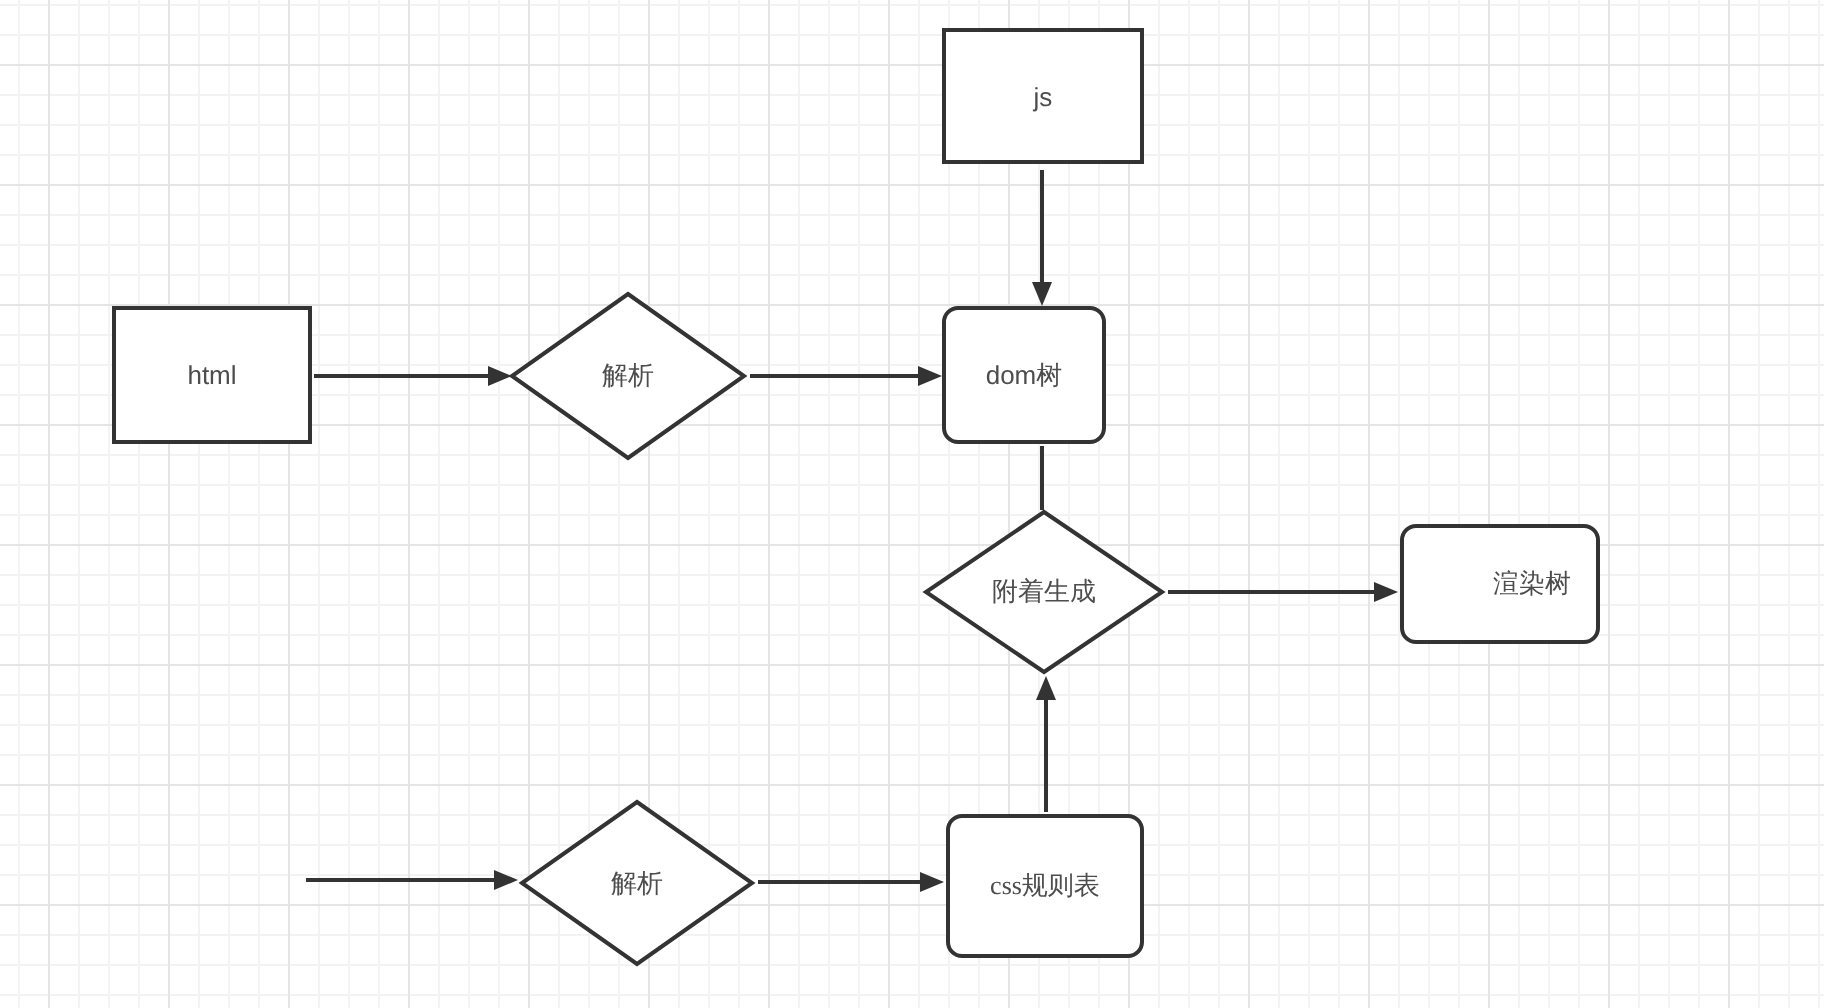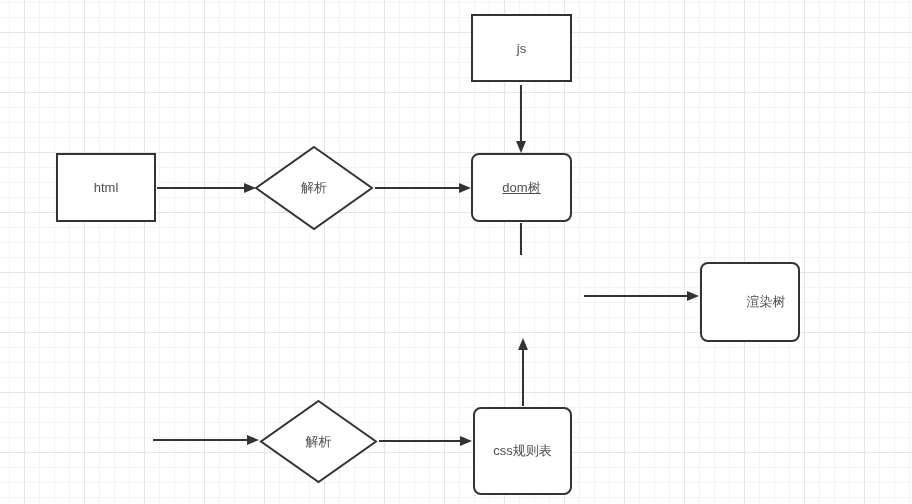--- a/index.html
+++ b/index.html
@@ -104,34 +104,40 @@
     <span class="label">html</span>
   </div>
 
   <div class="node diamond" style="left:254px; top:145px; width:120px; height:86px;">
     <svg viewBox="0 0 120 86">
       <polygon points="60,2 118,43 60,84 2,43"></polygon>
     </svg>
     <span class="label">解析</span>
   </div>
 
-  <div class="node rounded" style="left:471px; top:153px; width:101px; height:69px;text-decoration:underline;">
+  <div class="node rounded" style="left:471px; top:153px; width:82px; height:69px;">
     <span class="label">dom树</span>
   </div>
 
+  <div class="node diamond" style="left:461px; top:254px; width:122px; height:84px;">
+    <svg viewBox="0 0 122 84">
+      <polygon points="61,2 120,42 61,82 2,42"></polygon>
+    </svg>
+    <span class="label">附着生成</span>
+  </div>
 
-  <div class="node rounded" style="left:700px; top:262px; width:100px; height:80px;padding-left:32px;">
+  <div class="node rounded" style="left:700px; top:262px; width:100px; height:60px;padding-left:32px;">
     <span class="label">渲染树</span>
   </div>
 
 
   <div class="node diamond" style="left:259px; top:399px; width:119px; height:85px;">
     <svg viewBox="0 0 119 85">
       <polygon points="59.5,2 117,42.5 59.5,83 2,42.5"></polygon>
     </svg>
     <span class="label">解析</span>
   </div>
 
-  <div class="node rounded" style="left:473px; top:407px; width:99px; height:88px;">
+  <div class="node rounded" style="left:473px; top:407px; width:99px; height:72px;font-family:Liberation Serif, serif;">
     <span class="label">css规则表</span>
   </div>
 
 </div>
 
 </body></html>

